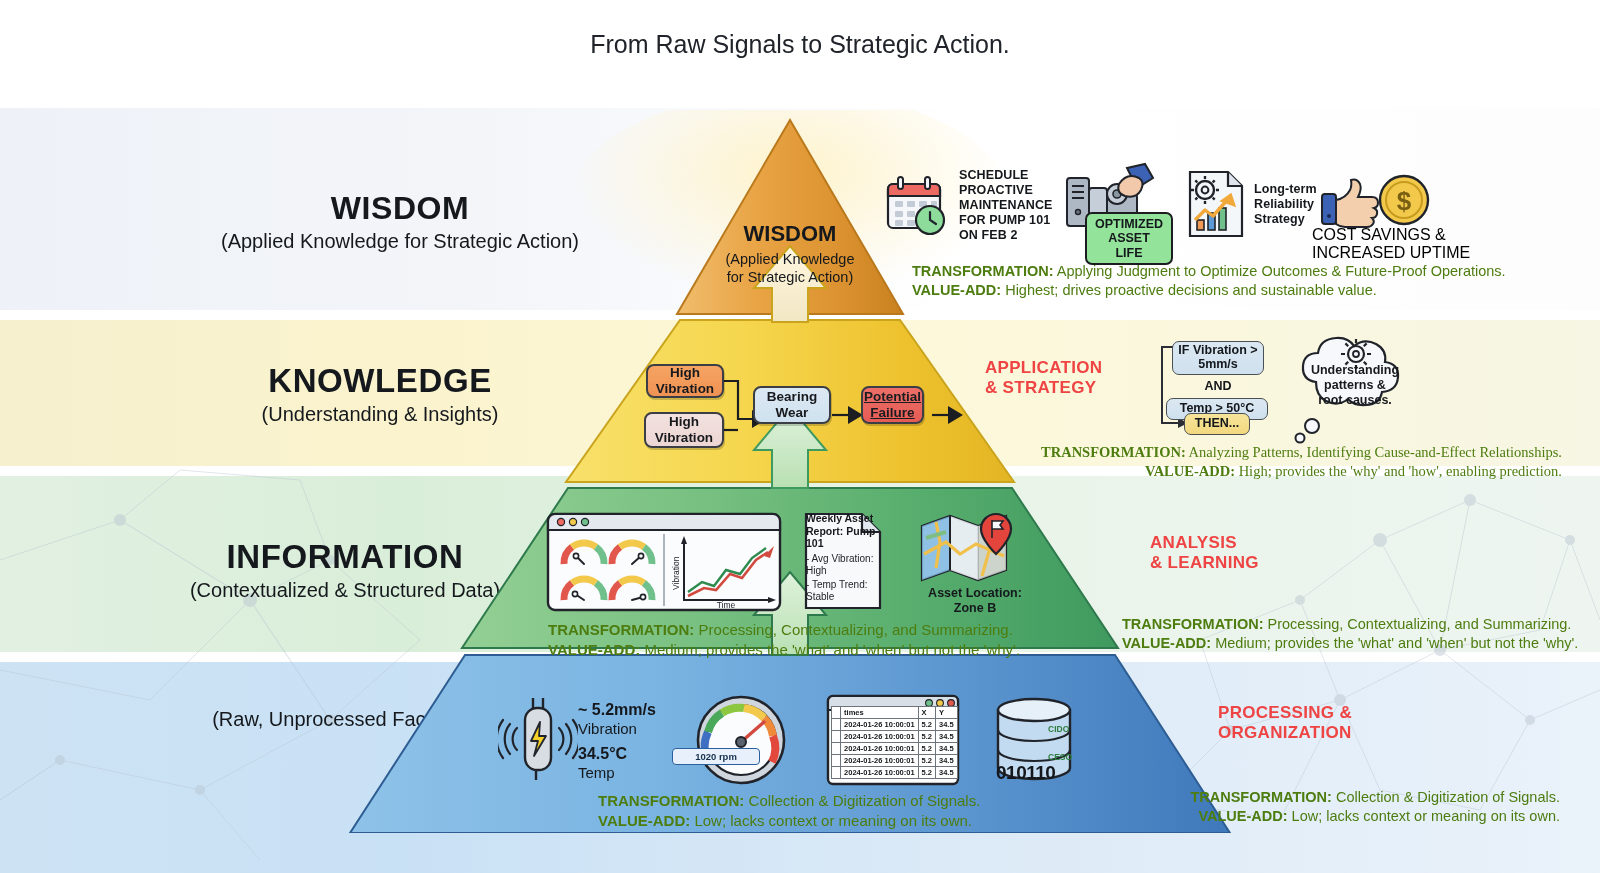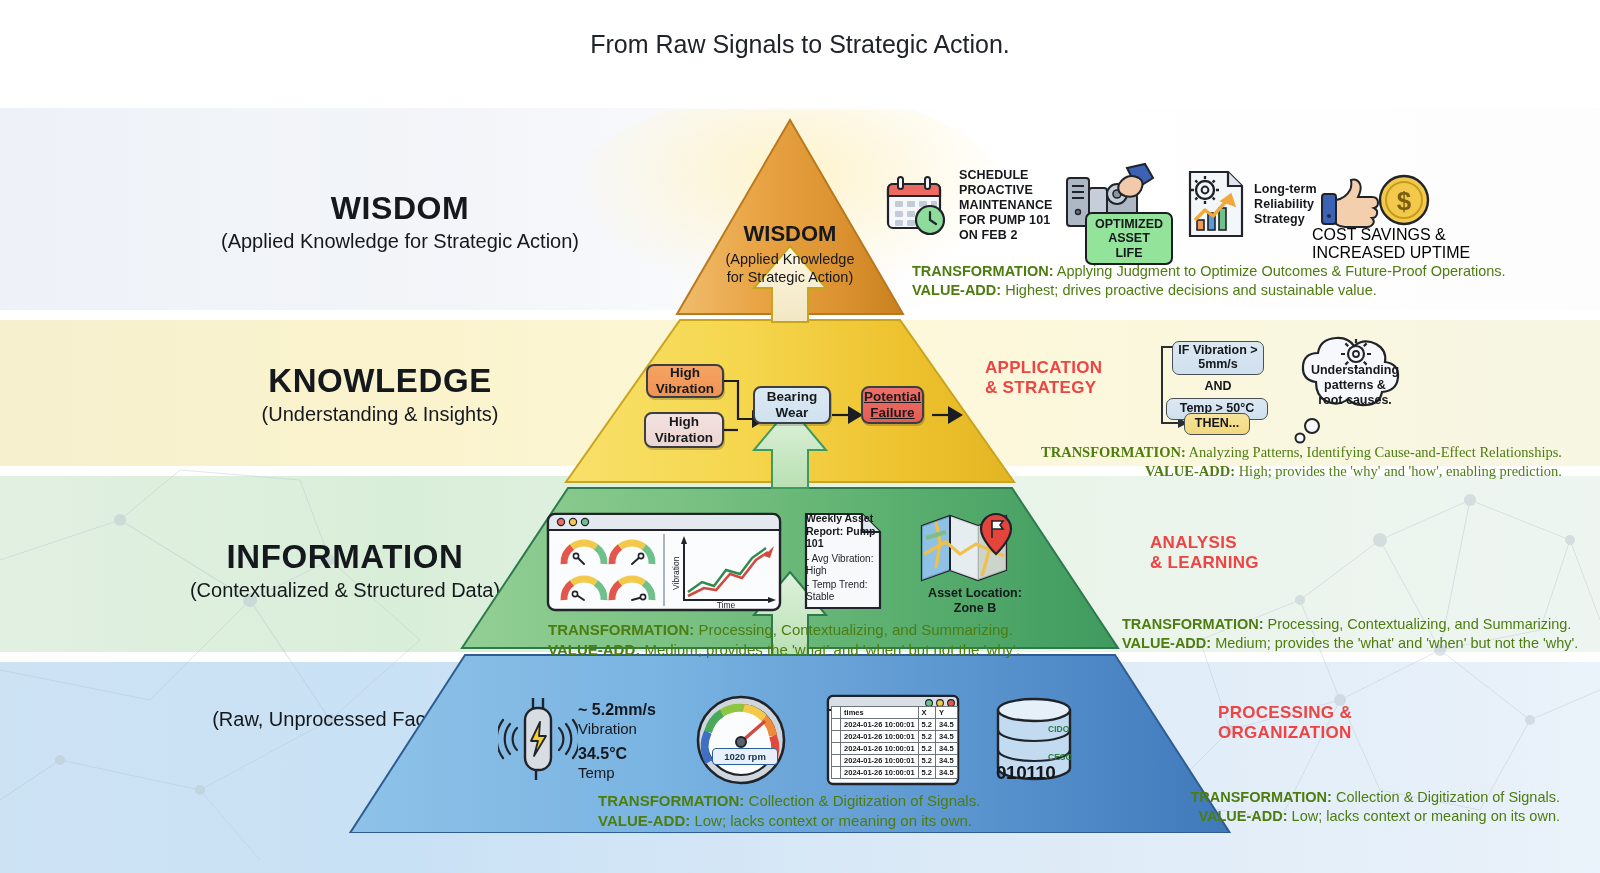--- a/index.html
+++ b/index.html
@@ -111,21 +111,21 @@
   
   #doc-report { position: absolute; left: 806px; top: 512px; width: 76px; height: 96px; }
   #doc-report .rt { font-size: 10.5px; font-weight: 700; color: #16181c; line-height: 1.2; }
   #doc-report .rl { font-size: 10px; color: #1d2024; line-height: 1.18; margin-top: 3px; }
   #asset-loc-txt { position: absolute; left: 914px; top: 586px; width: 122px; text-align: center;
                    font-size: 12.5px; font-weight: 700; color: #15181c; line-height: 1.18; }
 
   
   #sensor-txt { position: absolute; left: 578px; top: 700px; font-size: 15px; color:#15181c; line-height:1.24; }
   #sensor-txt .big { font-weight: 700; font-size: 16px; }
-  #rpm-chip { position:absolute; left:712px; top:748px; width:66px; height:17px; border:1.4px solid #2b5f9e;
+  #rpm-chip { position:absolute; left:672px; top:748px; width:88px; height:17px; border:1.4px solid #2b5f9e;
               border-radius:4px; background:#e8f1fb; font-size:9.5px; font-weight:700; color:#14304f;
               display:flex; align-items:center; justify-content:center;}
   #tbl { position: absolute; left: 831px; top: 706px; }
 
   table.sig { border-collapse: collapse; }
   table.sig th, table.sig td { border: 1px solid #6d747c; padding: 1px 3px; font-size: 7.5px; font-weight: 700; color: #14171b; background: #fff; }
   table.sig th { font-weight: 700; text-align: left; }
   table.sig td.num { text-align: center; }
 
   #db-binary { position: absolute; left: 996px; top: 762px; font-size: 19px; font-weight: 700;

